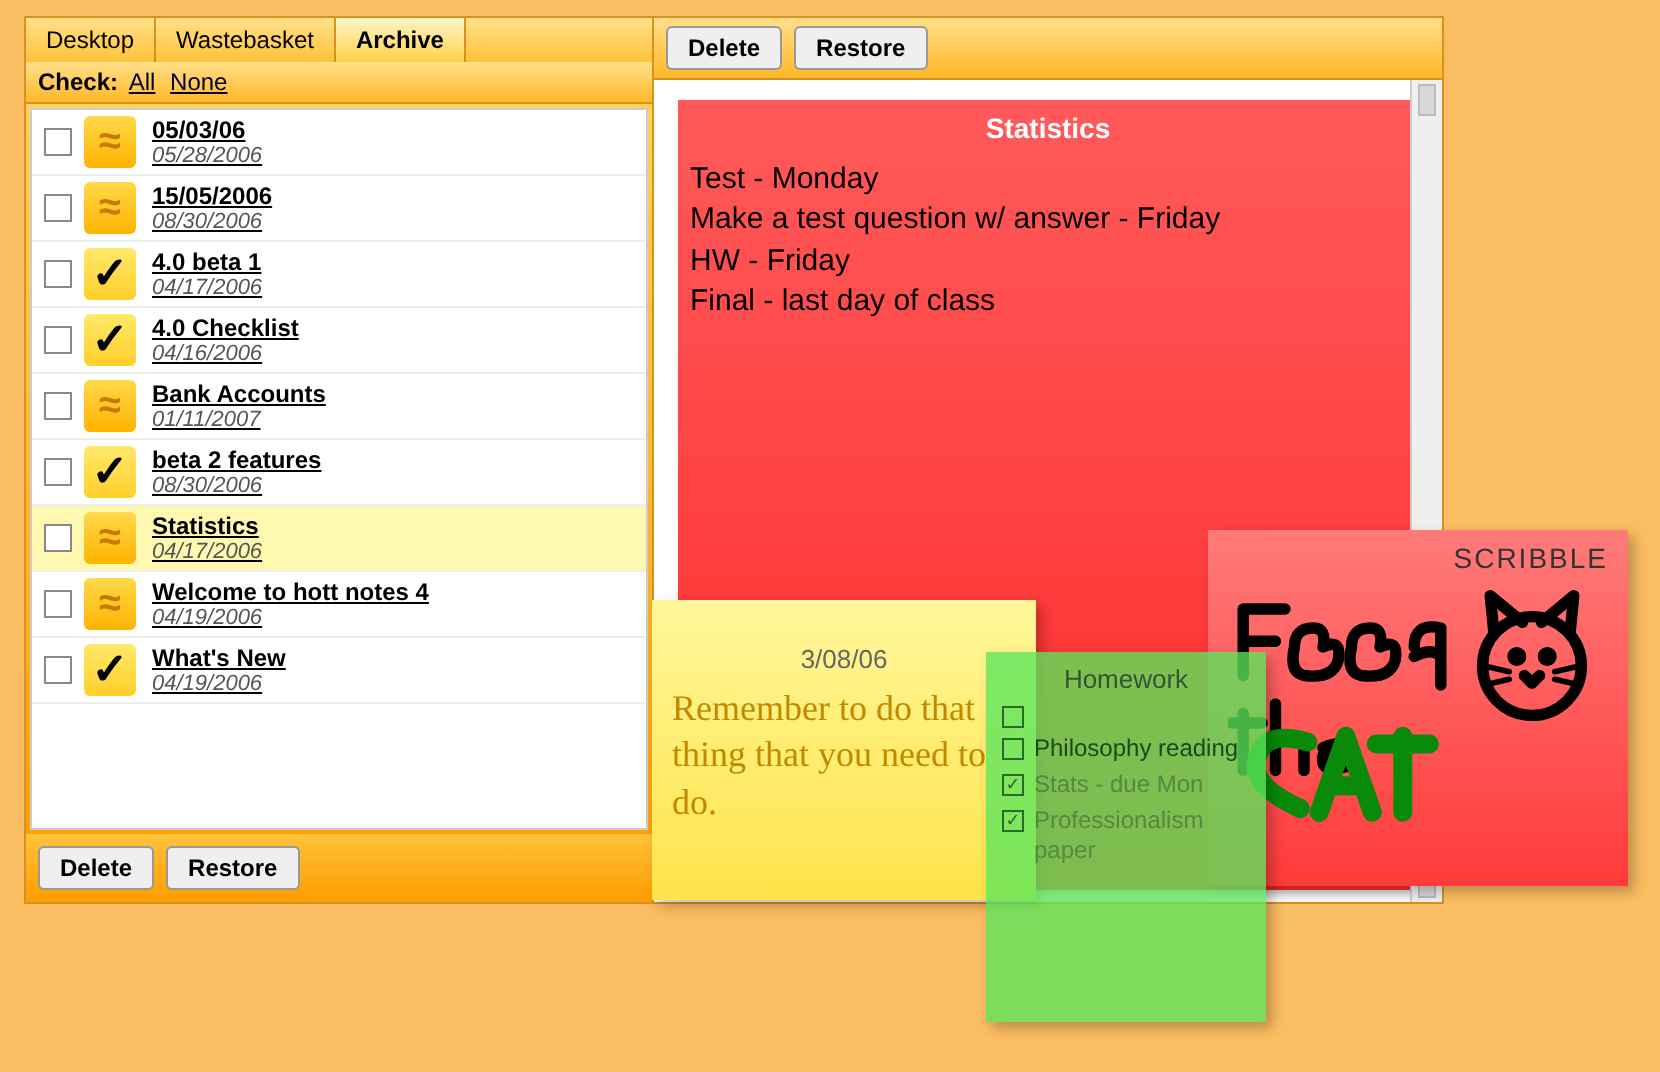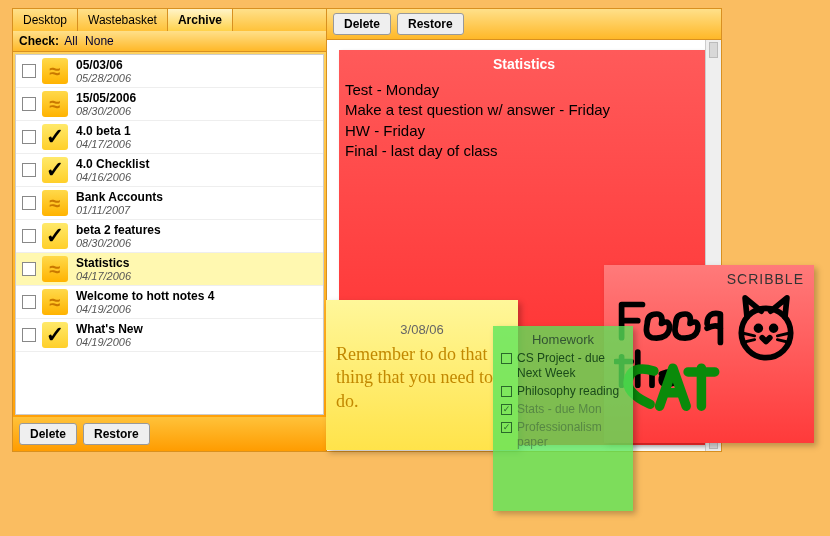--- a/index.html
+++ b/index.html
@@ -43,21 +43,21 @@
   font-weight: bold;
 }
 .check-row {
   font-size: 12px;
   padding: 3px 6px;
   color: #000;
   background: linear-gradient(to bottom, #ffe08a, #ffb828);
   border-bottom: 1px solid #d89020;
 }
 .check-row b { color: #000; }
-.check-link { color: #003; cursor: pointer; margin: 0 2px; }
+.check-link { color: #003; text-decoration: underline; cursor: pointer; margin: 0 2px; }
 .note-list {
   flex: 1;
   background: #fff;
   overflow-y: auto;
   border: 1px solid #ccc;
   margin: 2px;
 }
 .note-row {
   display: flex;
   align-items: center;
@@ -93,21 +93,21 @@
 }
 .note-icon.check {
   background: linear-gradient(to bottom, #ffe96a, #ffcf2a);
 }
 .note-icon.check::before {
   content: "✓";
   font-size: 22px;
   color: #000;
   font-weight: bold;
 }
-.note-meta { display: flex; flex-direction: column; }
+.note-meta { display: flex; flex-direction: column; text-decoration: underline; }
 .note-title { font-size: 12px; font-weight: bold; }
 .note-date { font-size: 11px; color: #555; font-style: italic; }
 .left-buttons {
   padding: 6px;
   display: flex;
   gap: 6px;
   background: linear-gradient(to bottom, #ffc23a, #ff9c00);
 }
 .btn {
   font-size: 12px;
@@ -394,21 +394,20 @@
       <path d="M135 45 L148 48 M135 55 L148 52 M185 45 L172 48 M185 55 L172 52" stroke-width="3"></path>
     </g>
   </svg>
 </div>
 
 <div class="sticky sticky-green">
   <div class="sticky-header">Homework</div>
   <div id="hw-items">
       <div class="hw-item">
         <div class="hw-box"></div>
-        <div>CS Project - due Next Week</div>
       </div>
       <div class="hw-item">
         <div class="hw-box"></div>
         <div>Philosophy reading</div>
       </div>
       <div class="hw-item done">
         <div class="hw-box">✓</div>
         <div>Stats - due Mon</div>
       </div>
       <div class="hw-item done">

